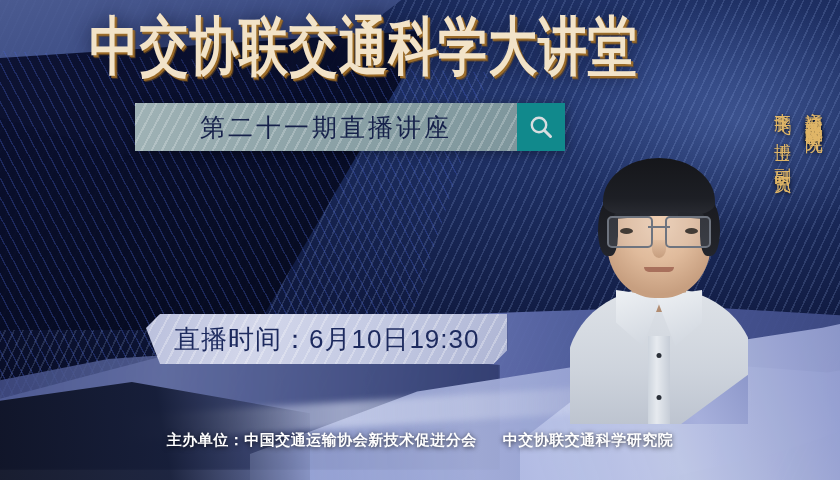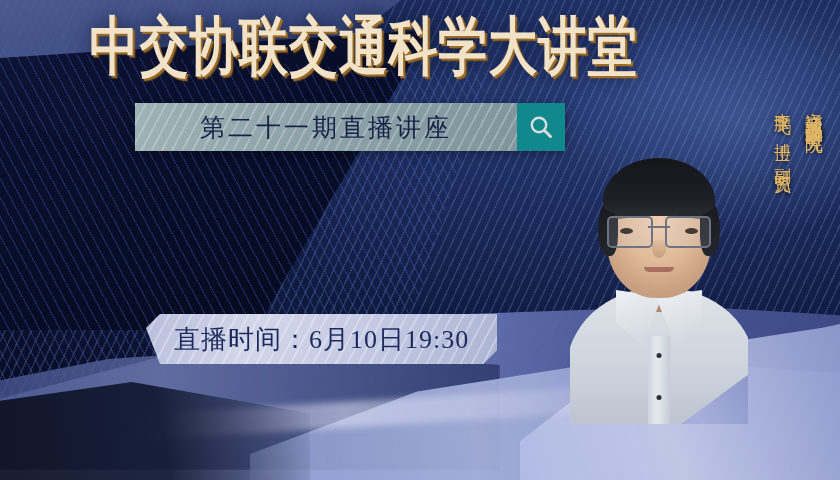--- a/index.html
+++ b/index.html
@@ -330,21 +330,21 @@
     content:"";
     position:absolute; inset:0;
     background-image: repeating-linear-gradient(
       118deg,
       rgba(255,255,255,0.28) 0px,
       rgba(255,255,255,0.28) 2px,
       rgba(255,255,255,0) 2px,
       rgba(255,255,255,0) 10px);
     pointer-events:none;
   }
-  .timepill span { position: relative; z-index: 2; font-family: Liberation Serif, serif; }
+  .timepill span { position: relative; z-index: 2; }
 
   
   .vtext {
     position: absolute;
     writing-mode: vertical-rl;
     text-orientation: upright;
     color: #e0b668;
     font-size: 17px;
     letter-spacing: 2px;
     text-shadow: 0 1px 4px rgba(0,0,0,0.6);
@@ -431,14 +431,17 @@
   </div>
 
 
   <div class="timepill">
     <span>直播时间：6月10日19:30</span>
   </div>
 
   <div class="vtext org">交通运输部公路科学研究院</div>
   <div class="vtext person">李鹏飞　博士　副研究员</div>
 
+  <div class="footer">
+    <span>主办单位：</span><span>中国交通运输协会新技术促进分会</span><span class="gap"></span><span>中交协联交通科学研究院</span>
+  </div>
 
 </div>
 
 </body></html>

